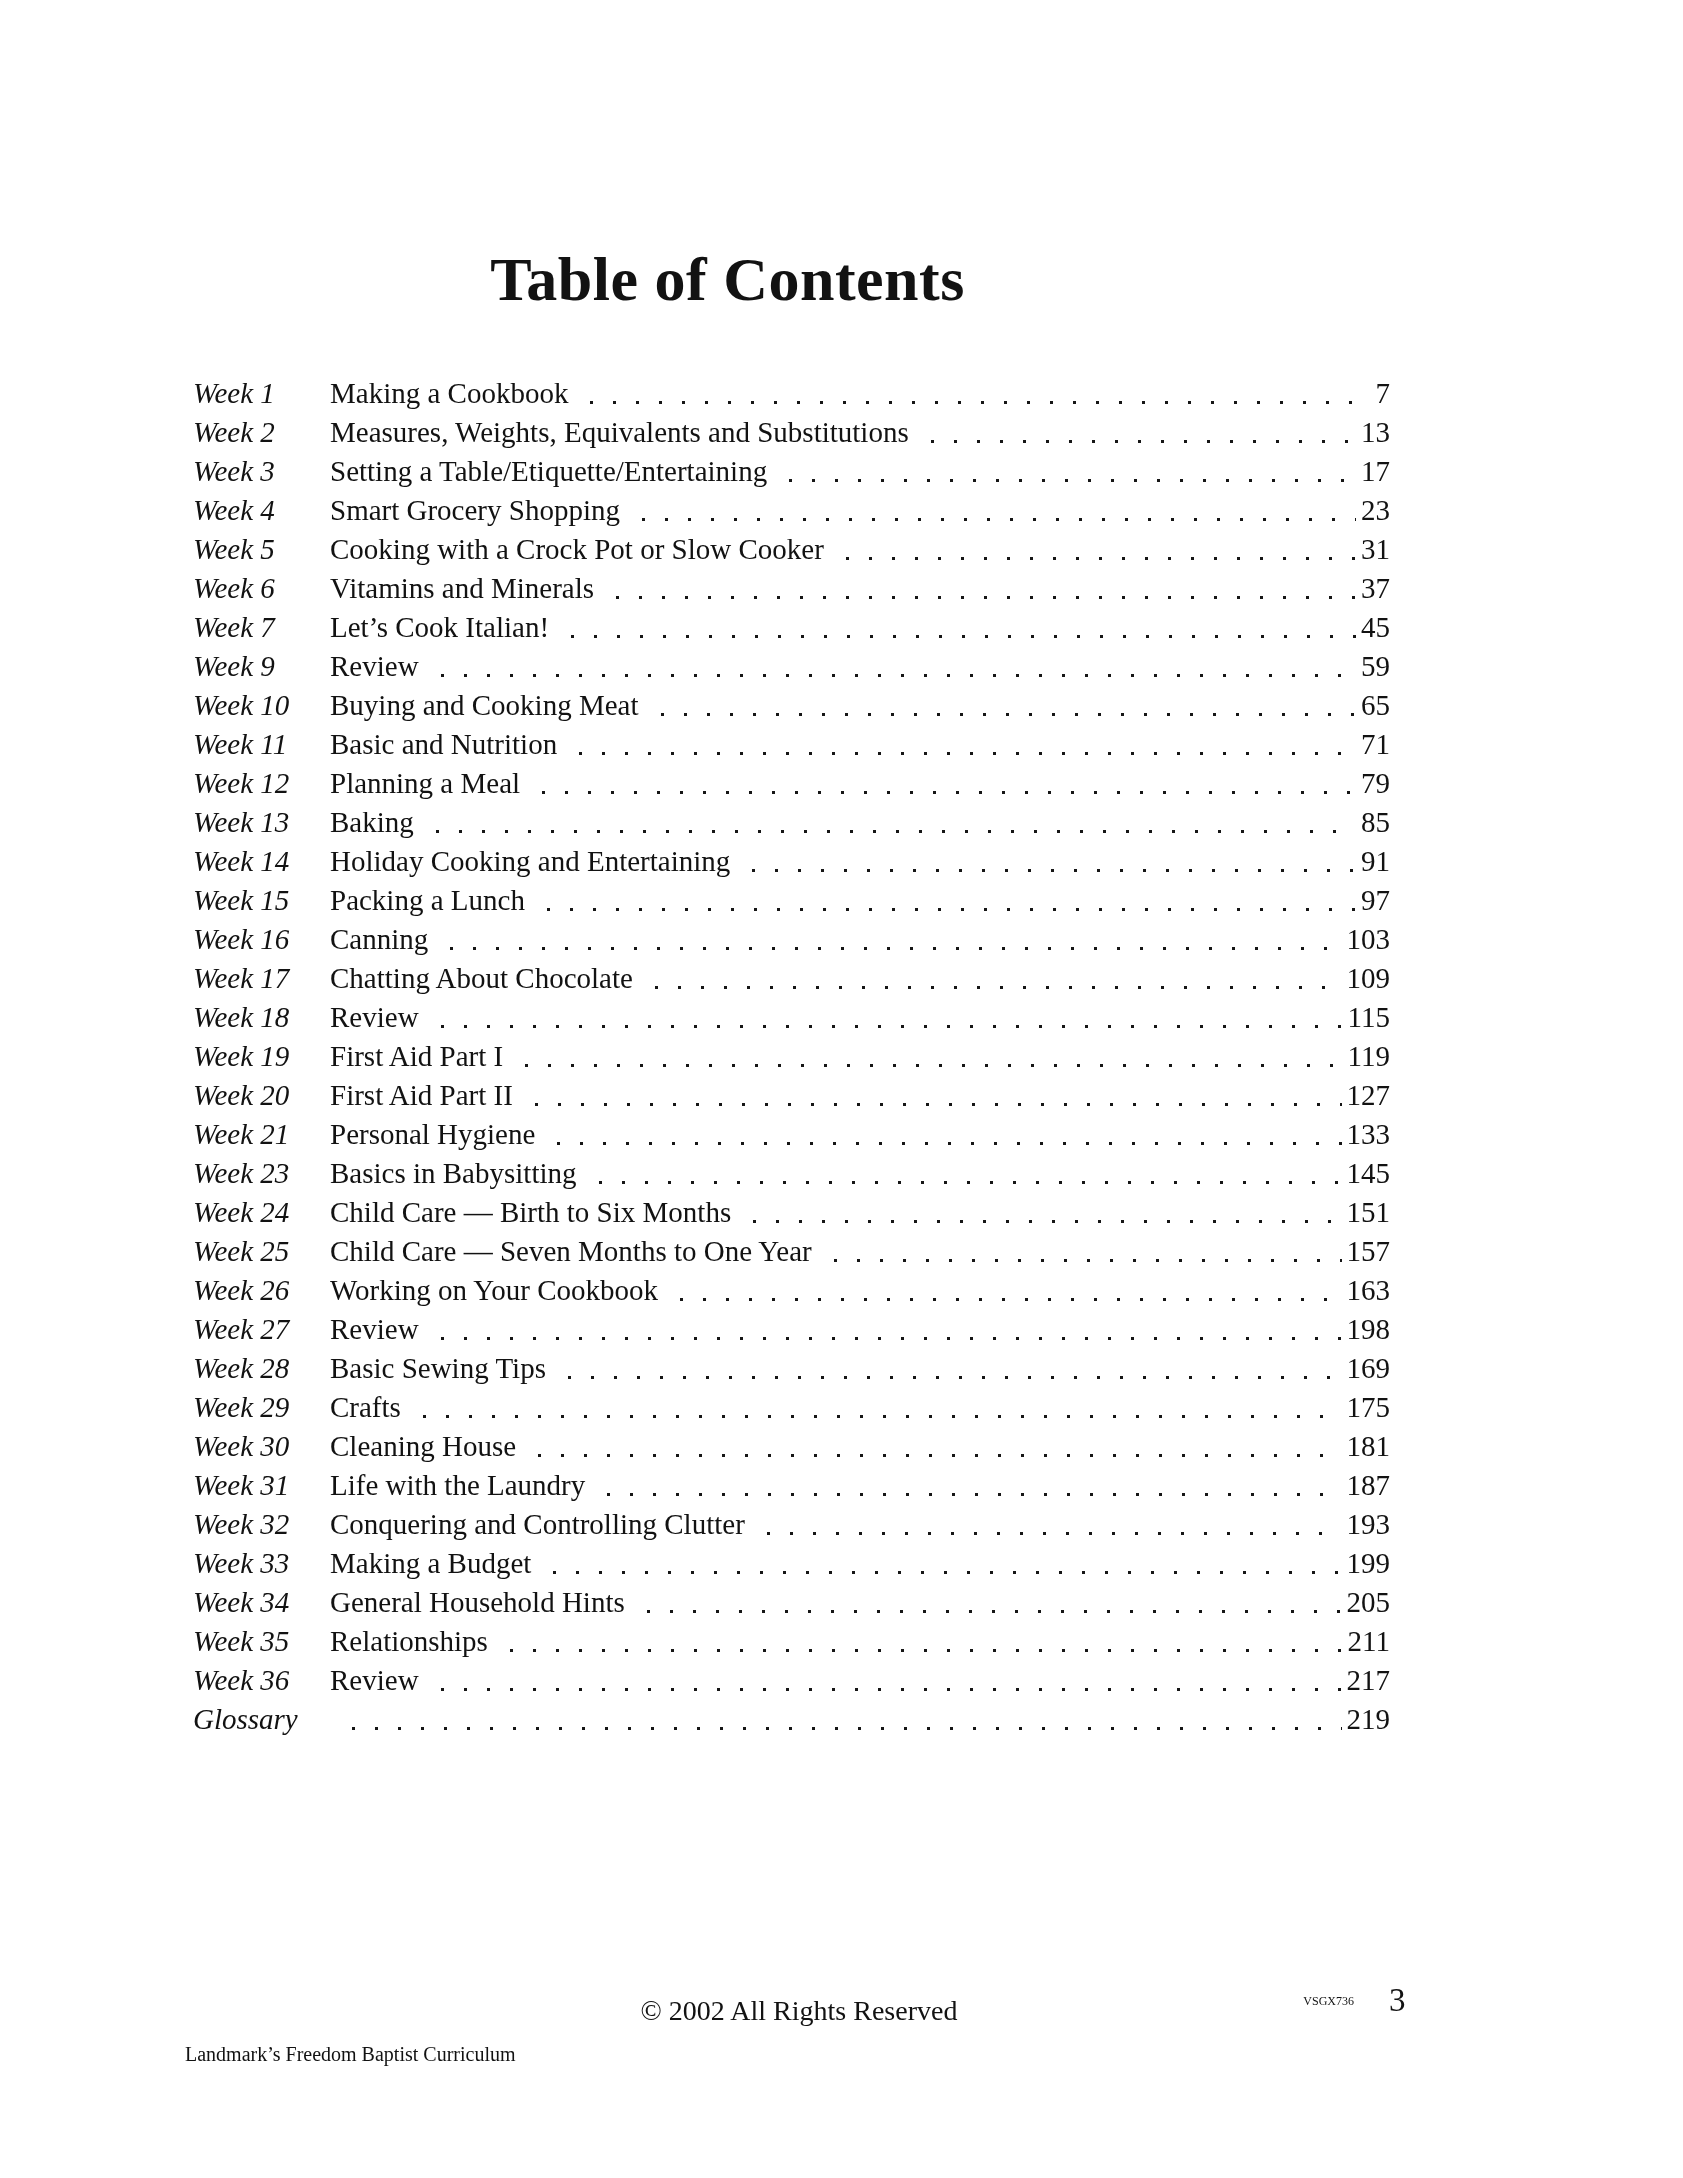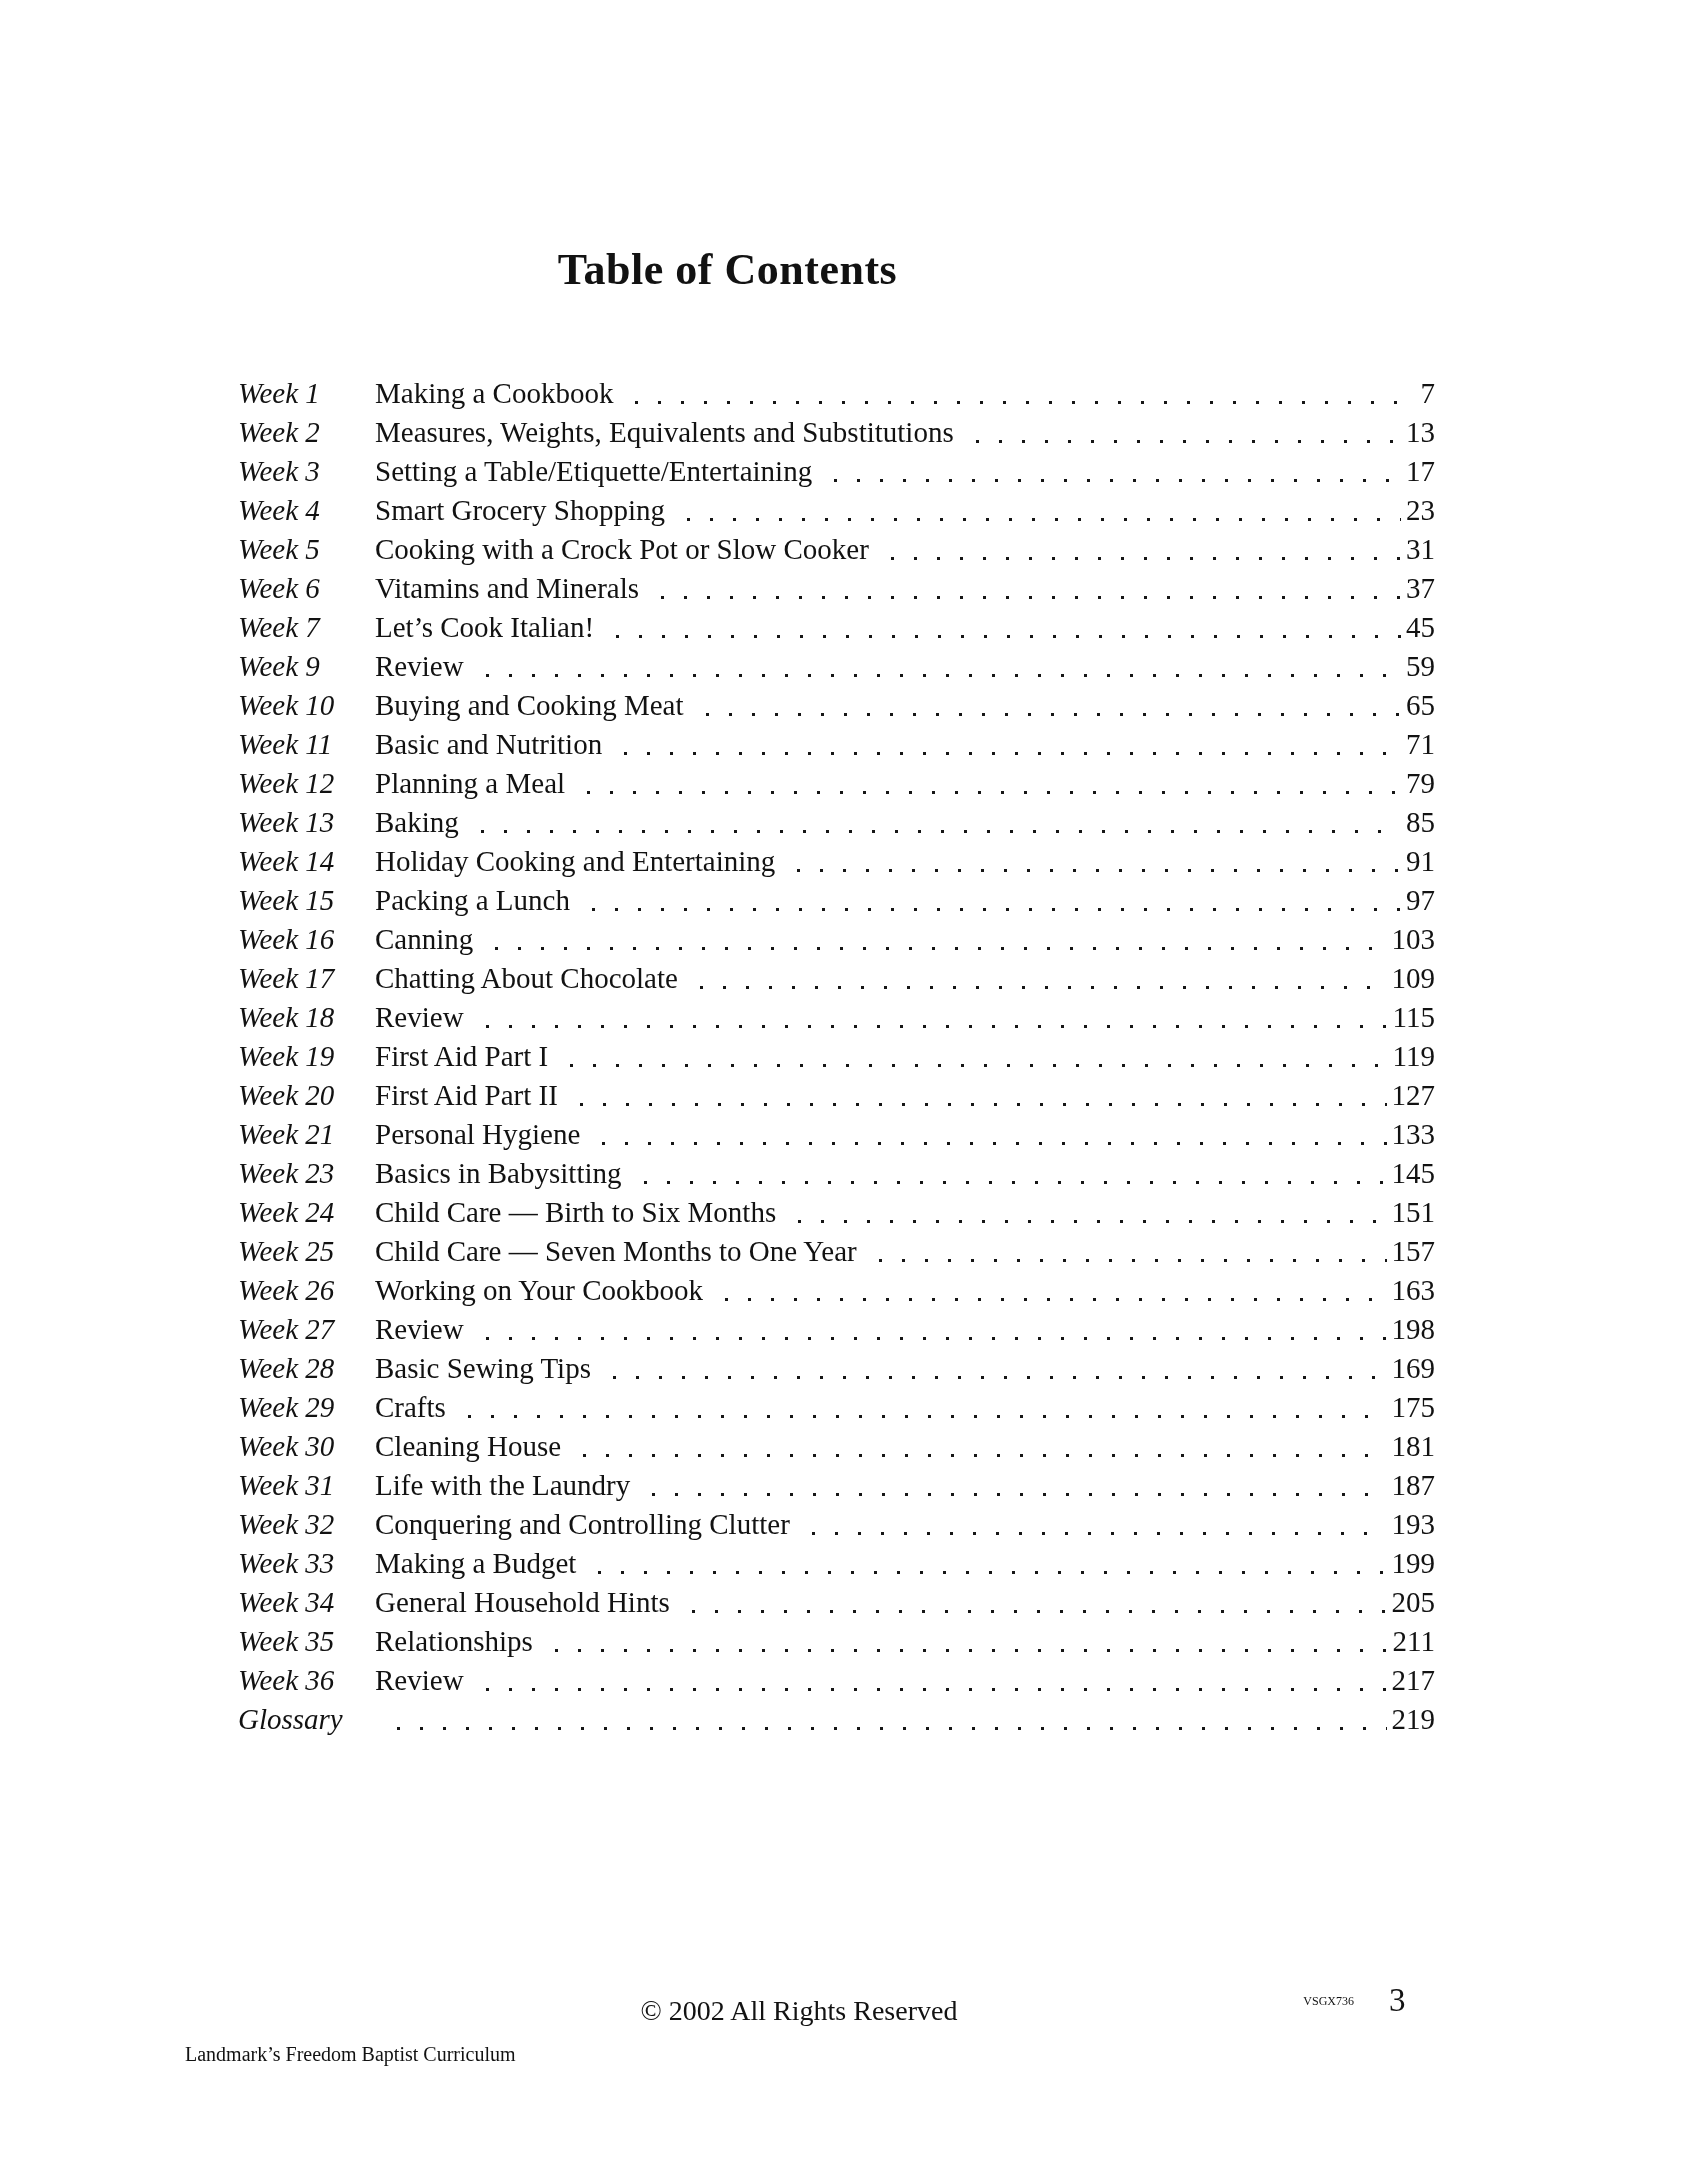--- a/index.html
+++ b/index.html
@@ -15,34 +15,33 @@
     color: #121212;
     font-family: "Liberation Serif", "DejaVu Serif", serif;
     overflow: hidden;
   }
   .doc-title {
     position: absolute;
     top: 248px;
     left: 0;
     width: 1455px;
     text-align: center;
-    font-size: 44px;
+    font-size: 62px;
     font-weight: bold;
     line-height: 1;
     letter-spacing: 0.5px;
     white-space: nowrap;
   }
   .toc {
     position: absolute;
     top: 374px;
     left: 193px;
     width: 1197px;
     font-size: 29px;
     line-height: 39px;
-    margin-left: 45px;
   }
   .toc-row {
     display: flex;
     align-items: baseline;
     height: 39px;
     white-space: nowrap;
   }
   .toc-week {
     flex: 0 0 137px;
     font-style: italic;

